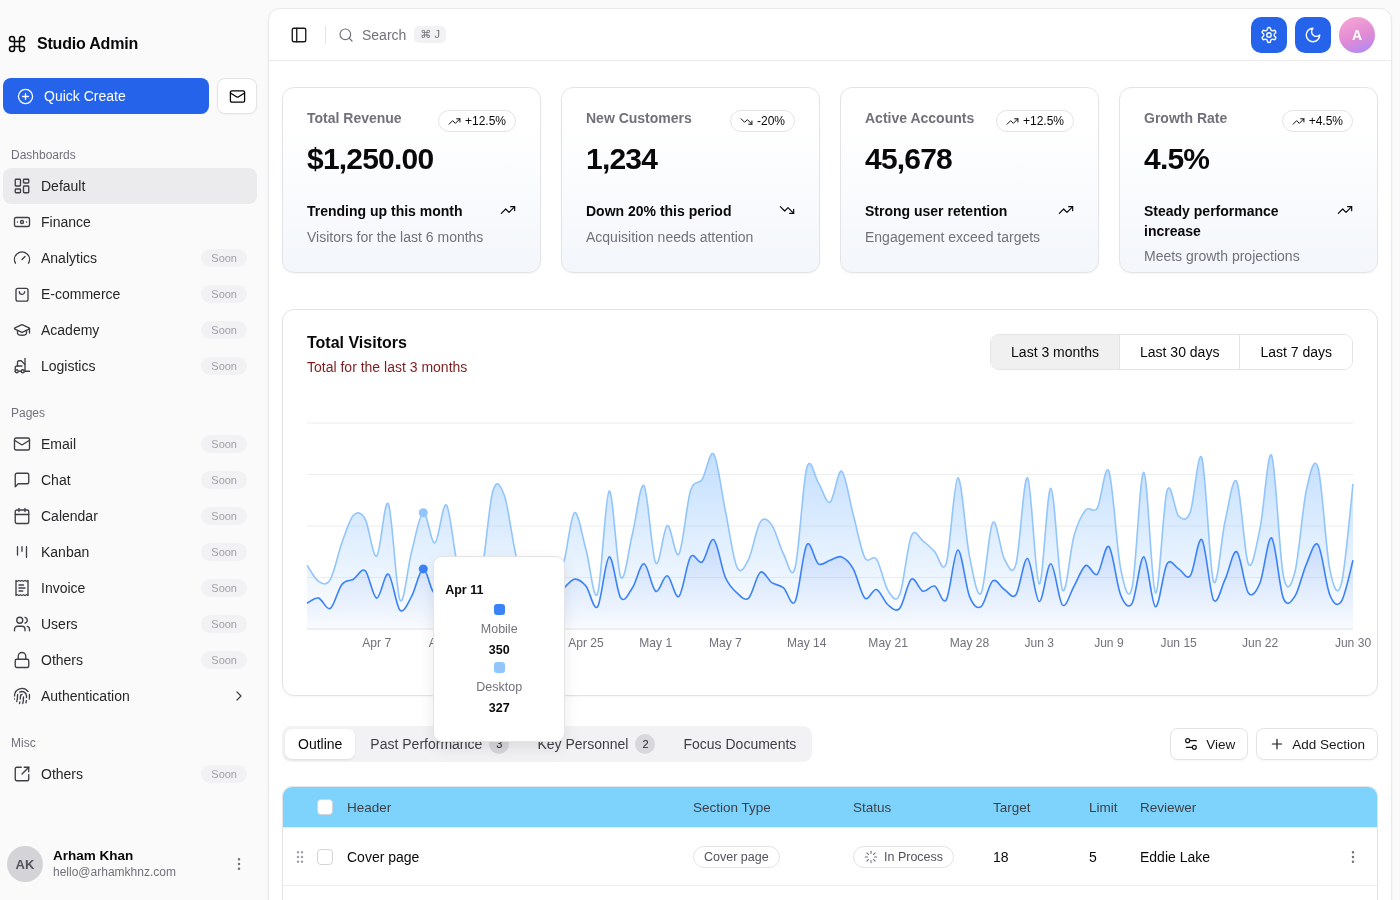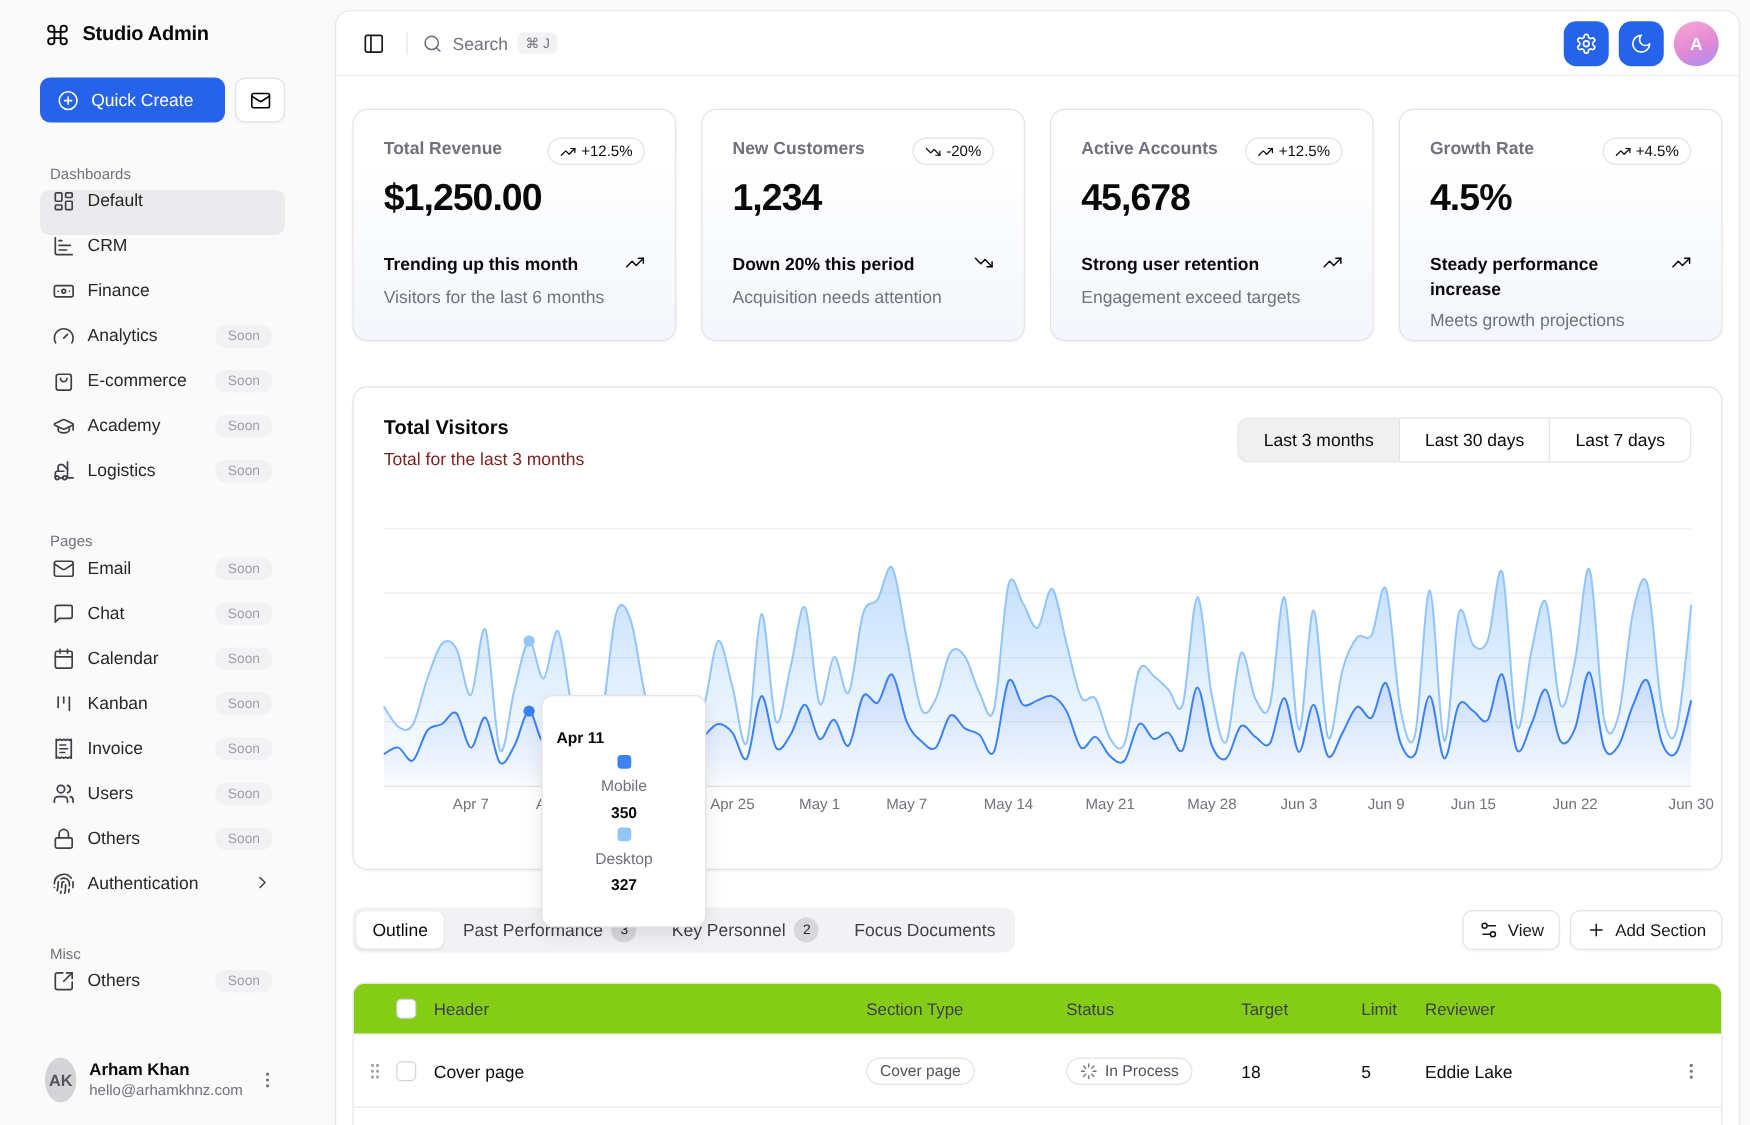--- a/index.html
+++ b/index.html
@@ -3,35 +3,35 @@
 <meta charset="utf-8">
 <style>
   * { margin:0; padding:0; box-sizing:border-box; }
   html,body { width:1400px; height:900px; overflow:hidden; }
   body { position:relative; background:#fafafa; color:#09090b;
          font-family:"Liberation Sans", sans-serif; font-size:14px; }
   svg.ic { display:block; fill:none; stroke:currentColor; stroke-width:1.8;
            stroke-linecap:round; stroke-linejoin:round; }
 
   
-  .sidebar { position:absolute; left:0; top:0; bottom:0; width:260px;
-             padding:18px 32px 12px; display:flex; flex-direction:column; }
+  .sidebar { position:absolute; left:0; top:16px; bottom:0; width:260px;
+             padding:18px 3px 12px; display:flex; flex-direction:column; }
   .brand { display:flex; align-items:center; gap:10px; padding:0 4px; margin-bottom:24px; }
   .brand-title { font-size:16px; font-weight:bold; letter-spacing:-.2px; }
   .quick-row { display:flex; gap:8px; margin-bottom:34px; }
   .btn-primary { flex:1; height:36px; border:none; border-radius:8px; background:var(--primary);
                  color:#fff; font-size:14px; font-weight:500; display:flex; align-items:center;
                  justify-content:flex-start; gap:10px; padding:0 14px; cursor:pointer;
                  font-family:inherit; }
   .btn-mail { width:40px; height:36px; border:1px solid #e4e4e7; border-radius:8px; background:#fff;
               display:flex; align-items:center; justify-content:center; cursor:pointer;
               box-shadow:0 1px 2px rgba(0,0,0,.04); }
   .nav-group { margin-bottom:22px; }
   .nav-label { font-size:12px; color:#71717b; padding:0 8px; margin-bottom:6px; }
-  .nav-item { height:36px; display:flex; align-items:flex-start; gap:10px; padding:0 10px;
+  .nav-item { height:36px; display:flex; align-items:center; gap:10px; padding:0 10px;
               border-radius:8px; color:#27272a; cursor:pointer; }
   .nav-item .ni-icon { color:#3f3f46; }
   .nav-item.active { background:#ebebed; font-weight:500; }
   .nav-item .ni-text { flex:1; font-size:14px; }
   .soon-badge { background:#f2f2f4; color:#9f9fa8; font-size:11px; border-radius:999px;
                 padding:3px 10px; }
   .sb-spacer { flex:1; }
   .sb-user { display:flex; align-items:center; gap:10px; padding:6px 4px; border-radius:8px;
              cursor:pointer; }
   .sb-avatar { width:36px; height:36px; border-radius:50%; background:#d4d4d8; color:#52525c;
@@ -115,21 +115,21 @@
   .tr-actions { display:flex; gap:8px; }
   .btn-outline { display:flex; align-items:center; gap:7px; height:32px; padding:0 12px;
                  background:#fff; border:1px solid #e4e4e7; border-radius:8px; font-size:13.5px;
                  font-weight:500; color:#18181b; cursor:pointer; font-family:inherit;
                  box-shadow:0 1px 2px rgba(0,0,0,.04); }
 
   
   .data-table { margin-top:24px; border:1px solid #e4e4e7; border-radius:10px; overflow:hidden; }
   .t-grid { display:grid; grid-template-columns:34px 30px 346px 160px 140px 96px 51px 199px 38px;
             align-items:center; }
-  .t-head { background:#84cc16; height:40px; font-size:13.5px; color:#3f3f46; font-weight:500; }
+  .t-head { background:#7dd3fc; height:40px; font-size:13.5px; color:#3f3f46; font-weight:500; }
   .t-row { height:58px; border-top:1px solid #ececef; background:#fff; }
   .cell { padding-right:8px; }
   .checkbox { width:16px; height:16px; border:1px solid #d4d4d8; border-radius:4px; background:#fff;
               cursor:pointer; }
   .drag-handle { color:#a1a1aa; display:flex; justify-content:center; cursor:grab; }
   .row-name { font-size:14px; font-weight:500; }
   .pill { display:inline-flex; align-items:center; gap:6px; border:1px solid #e4e4e7;
           border-radius:999px; padding:3px 10px; font-size:12.5px; color:#52525c; background:#fff; }
   .row-menu { background:none; border:none; color:#71717b; cursor:pointer; display:flex;
               align-items:center; justify-content:center; width:28px; height:28px; }
@@ -173,29 +173,20 @@
         <div class="nav-item active">
           <span class="ni-icon">
             <svg class="ic" width="18" height="18" viewBox="0 0 24 24">
               <rect width="7" height="9" x="3" y="3" rx="1"></rect>
               <rect width="7" height="5" x="14" y="3" rx="1"></rect>
               <rect width="7" height="9" x="14" y="12" rx="1"></rect>
               <rect width="7" height="5" x="3" y="16" rx="1"></rect>
             </svg>
           </span>
           <span class="ni-text">Default</span>
-        </div>
-        <div class="nav-item">
-          <span class="ni-icon">
-            <svg class="ic" width="18" height="18" viewBox="0 0 24 24">
-              <path d="M3 3v16a2 2 0 0 0 2 2h16"></path>
-              <path d="M7 16h8M7 11h12M7 6h3"></path>
-            </svg>
-          </span>
-          <span class="ni-text">CRM</span>
         </div>
         <div class="nav-item">
           <span class="ni-icon">
             <svg class="ic" width="18" height="18" viewBox="0 0 24 24">
               <rect x="2" y="6" width="20" height="12" rx="2"></rect>
               <circle cx="12" cy="12" r="2"></circle>
               <path d="M6 12h.01M18 12h.01"></path>
             </svg>
           </span>
           <span class="ni-text">Finance</span>

